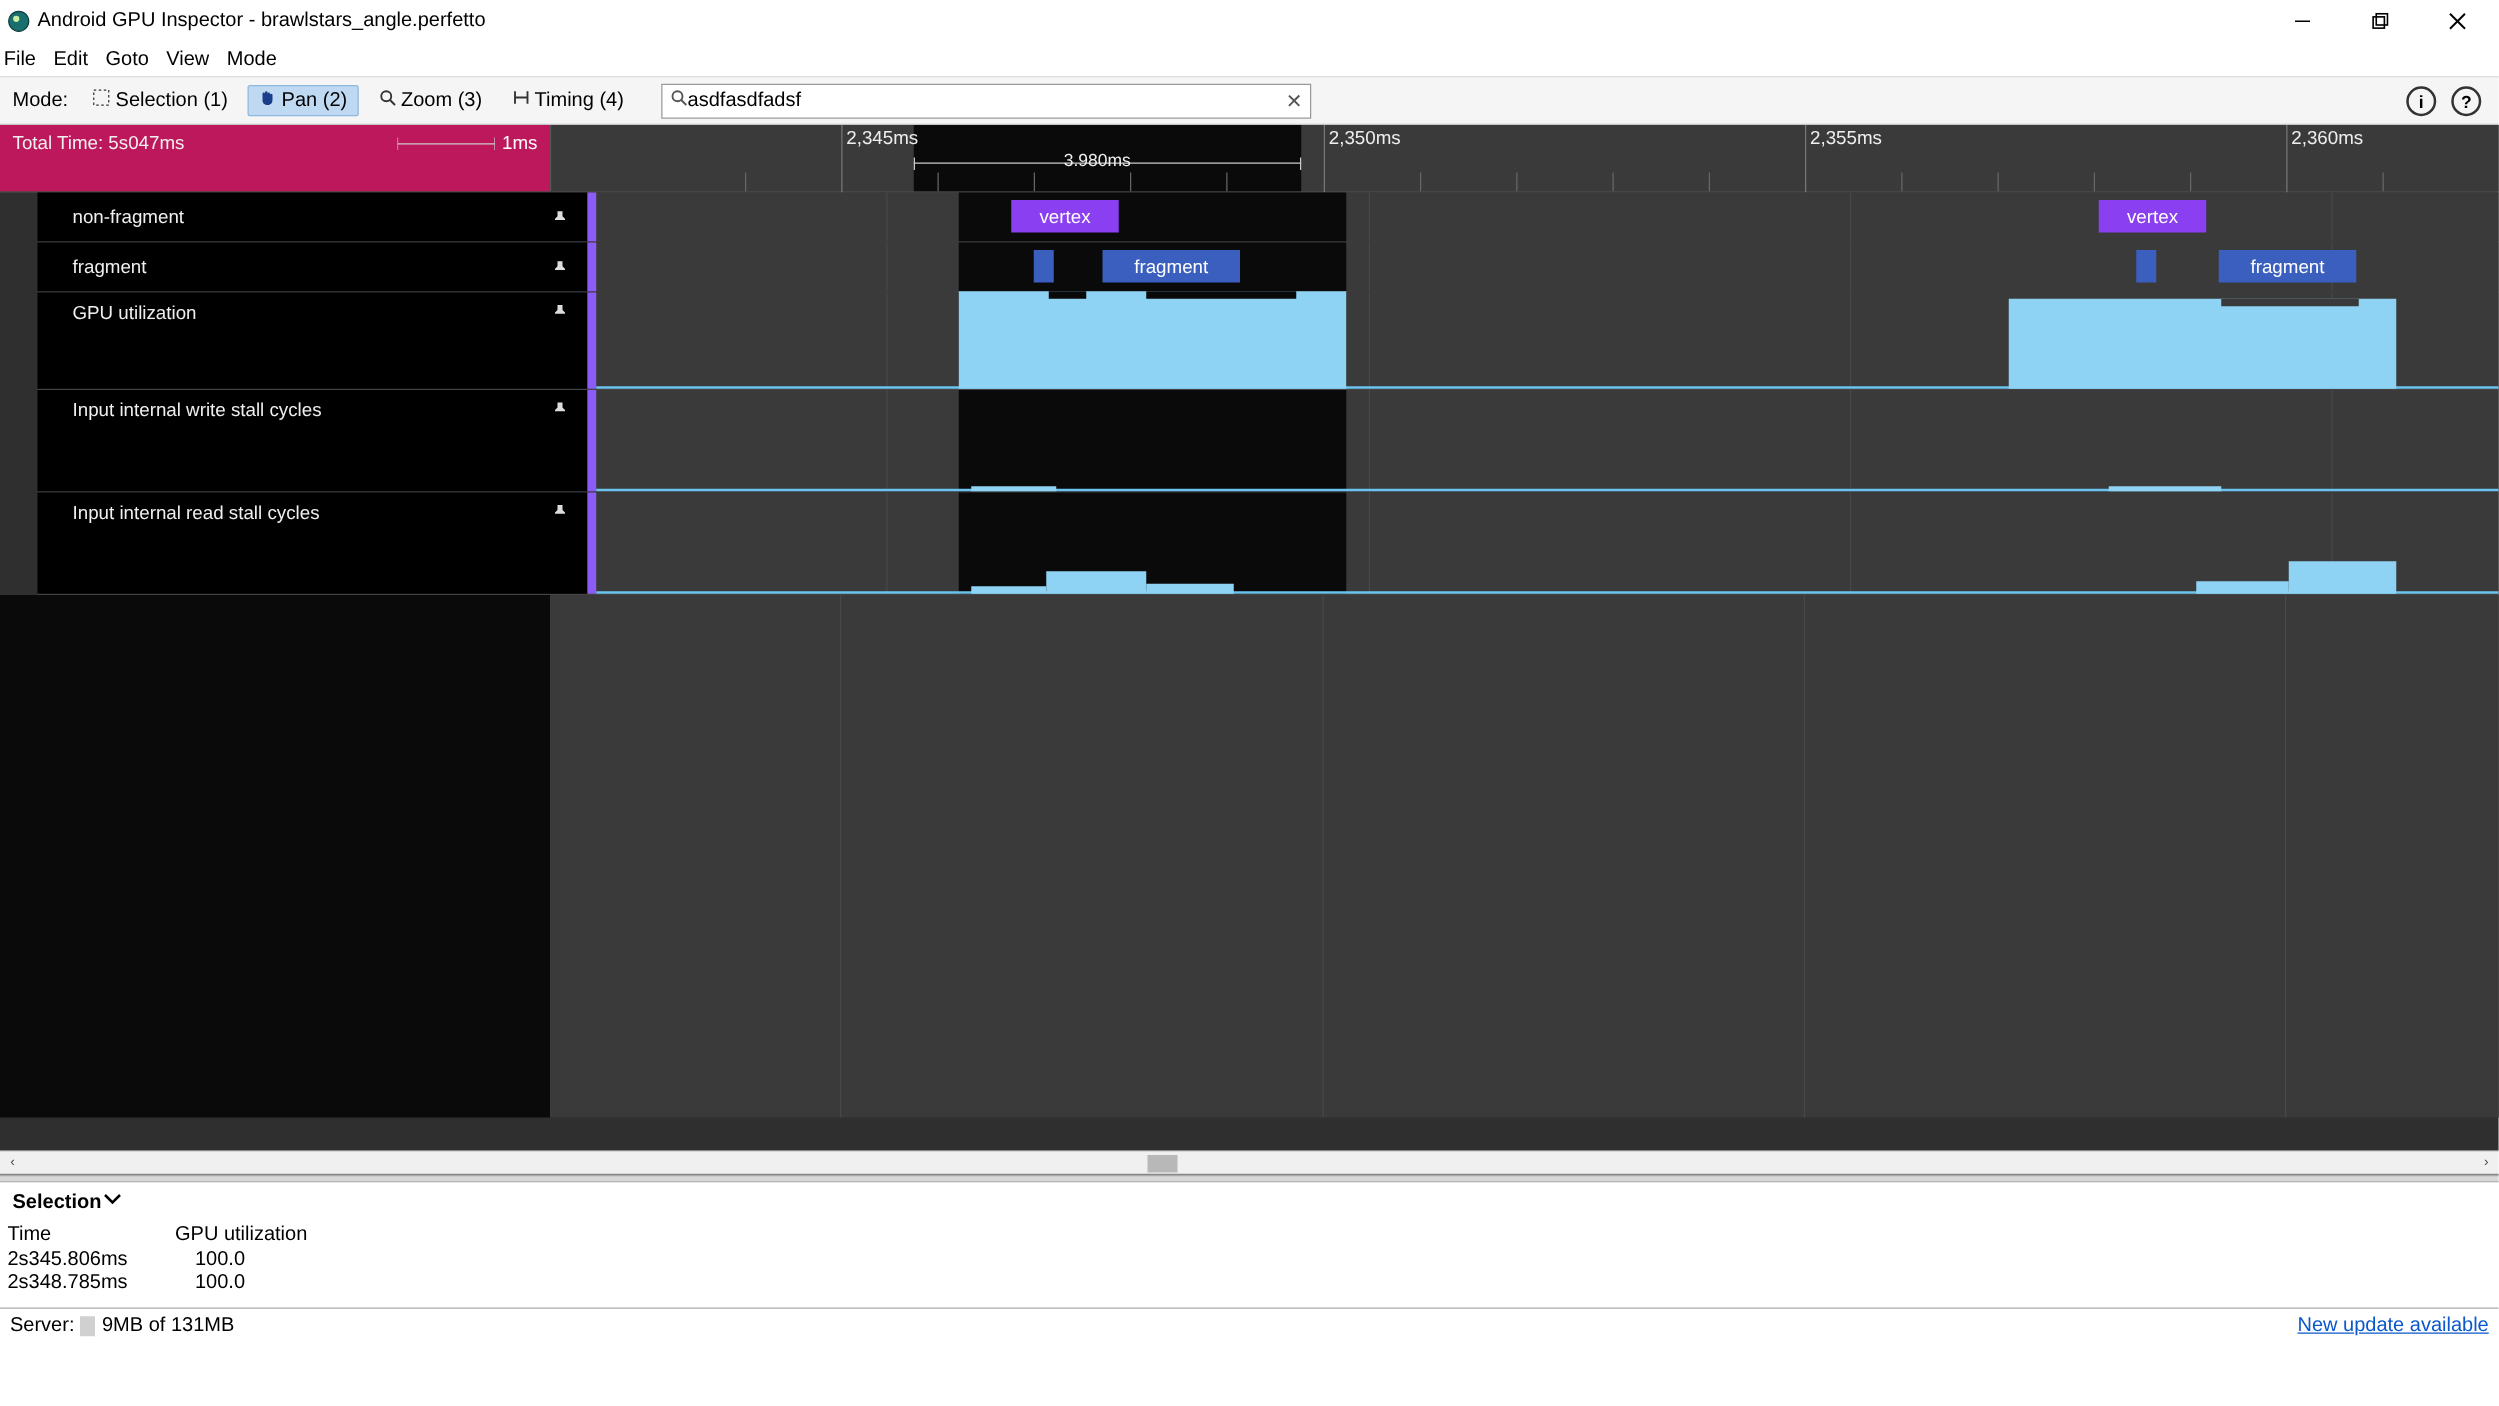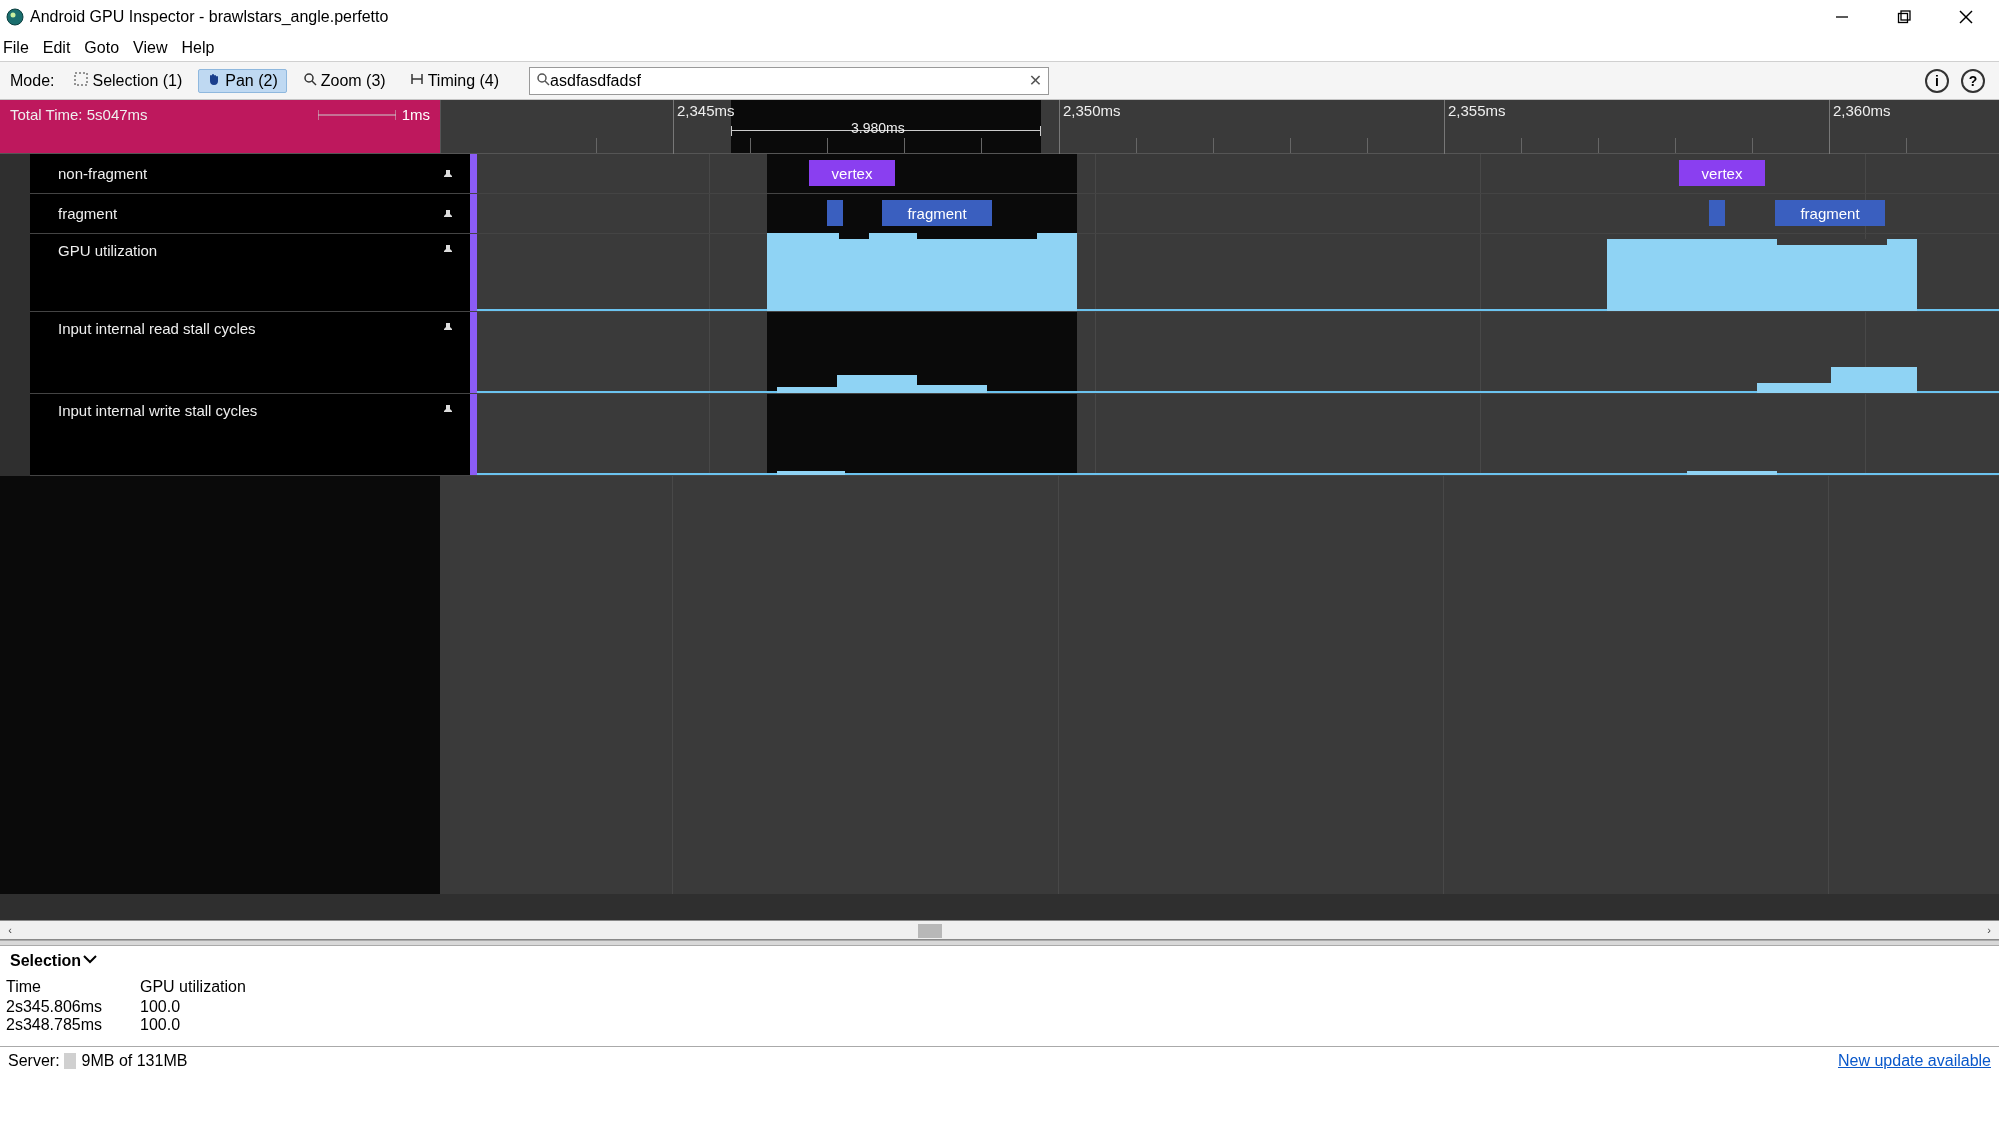--- a/index.html
+++ b/index.html
@@ -131,21 +131,21 @@
 .panel-divider { height:6px; background:#d8d8d8; border-top:1px solid #aaa; border-bottom:1px solid #aaa; }
 
 .selection-panel {
   height: 100px; background:#fff;
 }
 .sel-head {
   display:flex; align-items:center; justify-content:flex-start; padding:4px 10px; font-weight:bold; font-size:16px;
 }
 .sel-table { font-size:16px; }
 .sel-table .hdr { display:flex; gap:30px; padding:2px 6px; }
-.sel-table .row { display:flex; gap:30px; padding:0 6px; }
+.sel-table .row { display:flex; gap:46px; padding:0 6px; }
 .sel-table .c1 { width:104px; }
 
 .status-bar {
   height: 28px; border-top:1px solid #aaa; display:flex; align-items:center; padding:0 8px; font-size:16px;
 }
 .status-link { margin-left:auto; color:#0a58ca; text-decoration:underline; cursor:pointer; }
 .srv-bar { display:inline-block; width:12px; height:16px; background:#d0d0d0; vertical-align:middle; margin-right:6px; margin-left:4px;}
 </style>
 </head>
 <body>
@@ -177,21 +177,21 @@
         </svg>
       </span>
   </div>
 </div>
 
 <div class="menu-bar">
   <span class="menu-item">File</span>
   <span class="menu-item">Edit</span>
   <span class="menu-item">Goto</span>
   <span class="menu-item">View</span>
-  <span class="menu-item">Help</span>
+  <span class="menu-item">Mode</span>
 </div>
 
 <div class="tool-bar">
   <span class="mode-label">Mode:</span>
   <span class="mode-btn">
     <span><svg width="14" height="14" viewBox="0 0 14 14">
           <rect x="1" y="1" width="12" height="12" fill="none" stroke="#333" stroke-dasharray="2 2"></rect>
         </svg></span>
     <span>Selection (1)</span>
   </span>
@@ -338,59 +338,59 @@
       <div class="util-block" style="left:290px; width:310px; height:78px;"></div>
       <div style="position:absolute; bottom:72px; left:362px; width:30px; height:6px; background:#0a0a0a;"></div>
       <div style="position:absolute; bottom:72px; left:440px; width:120px; height:6px; background:#0a0a0a;"></div>
       <div class="util-block" style="left:1130px; width:310px; height:72px;"></div>
       <div style="position:absolute; bottom:66px; left:1300px; width:110px; height:6px; background:#3a3a3a;"></div>
     </div>
   </div>
 
   <div class="tl-row" style="height:82px;">
     <div class="row-label" style="align-items:flex-start; padding-top:8px;">
+      <span>Input internal write stall cycles</span>
+      <span class="pin-icon"><svg viewBox="0 0 12 12" width="12" height="12">
+            <path d="M4 1 h4 v4 l2 2 v1 h-4 v3 l-0 1 l-0 -1 v-3 h-4 v-1 l2 -2 Z" fill="#ddd"></path>
+          </svg></span>
+    </div>
+    <div class="row-content">
+      <div class="gridline" style="left:232px;"></div>
+        <div class="gridline" style="left:618px;"></div>
+        <div class="gridline" style="left:1003px;"></div>
+        <div class="gridline" style="left:1388px;"></div>
+      <div class="selzone" style="left:290px; width:310px;"></div>
+      <div class="util-baseline"></div>
+      <div class="util-block" style="left:300px; width:68px; height:4px;"></div>
+      <div class="util-block" style="left:1210px; width:90px; height:4px;"></div>
+    </div>
+  </div>
+
+  <div class="tl-row" style="height:82px;">
+    <div class="row-label" style="align-items:flex-start; padding-top:8px;">
       <span>Input internal read stall cycles</span>
       <span class="pin-icon"><svg viewBox="0 0 12 12" width="12" height="12">
             <path d="M4 1 h4 v4 l2 2 v1 h-4 v3 l-0 1 l-0 -1 v-3 h-4 v-1 l2 -2 Z" fill="#ddd"></path>
           </svg></span>
     </div>
     <div class="row-content">
       <div class="gridline" style="left:232px;"></div>
         <div class="gridline" style="left:618px;"></div>
         <div class="gridline" style="left:1003px;"></div>
         <div class="gridline" style="left:1388px;"></div>
       <div class="selzone" style="left:290px; width:310px;"></div>
       <div class="util-baseline"></div>
       <div class="util-block" style="left:300px; width:60px; height:6px;"></div>
       <div class="util-block" style="left:360px; width:80px; height:18px;"></div>
       <div class="util-block" style="left:440px; width:70px; height:8px;"></div>
       <div class="util-block" style="left:1280px; width:74px; height:10px;"></div>
       <div class="util-block" style="left:1354px; width:86px; height:26px;"></div>
     </div>
   </div>
 
-  <div class="tl-row" style="height:82px;">
-    <div class="row-label" style="align-items:flex-start; padding-top:8px;">
-      <span>Input internal write stall cycles</span>
-      <span class="pin-icon"><svg viewBox="0 0 12 12" width="12" height="12">
-            <path d="M4 1 h4 v4 l2 2 v1 h-4 v3 l-0 1 l-0 -1 v-3 h-4 v-1 l2 -2 Z" fill="#ddd"></path>
-          </svg></span>
-    </div>
-    <div class="row-content">
-      <div class="gridline" style="left:232px;"></div>
-        <div class="gridline" style="left:618px;"></div>
-        <div class="gridline" style="left:1003px;"></div>
-        <div class="gridline" style="left:1388px;"></div>
-      <div class="selzone" style="left:290px; width:310px;"></div>
-      <div class="util-baseline"></div>
-      <div class="util-block" style="left:300px; width:68px; height:4px;"></div>
-      <div class="util-block" style="left:1210px; width:90px; height:4px;"></div>
-    </div>
-  </div>
-
   <div class="tl-empty">
     <div class="row-label"></div>
     <div class="row-content">
       <div class="gridline" style="left:232px;"></div>
         <div class="gridline" style="left:618px;"></div>
         <div class="gridline" style="left:1003px;"></div>
         <div class="gridline" style="left:1388px;"></div>
       <div class="selzone" style="left:290px; width:310px; background:rgba(0,0,0,0.0);"></div>
     </div>
   </div>

